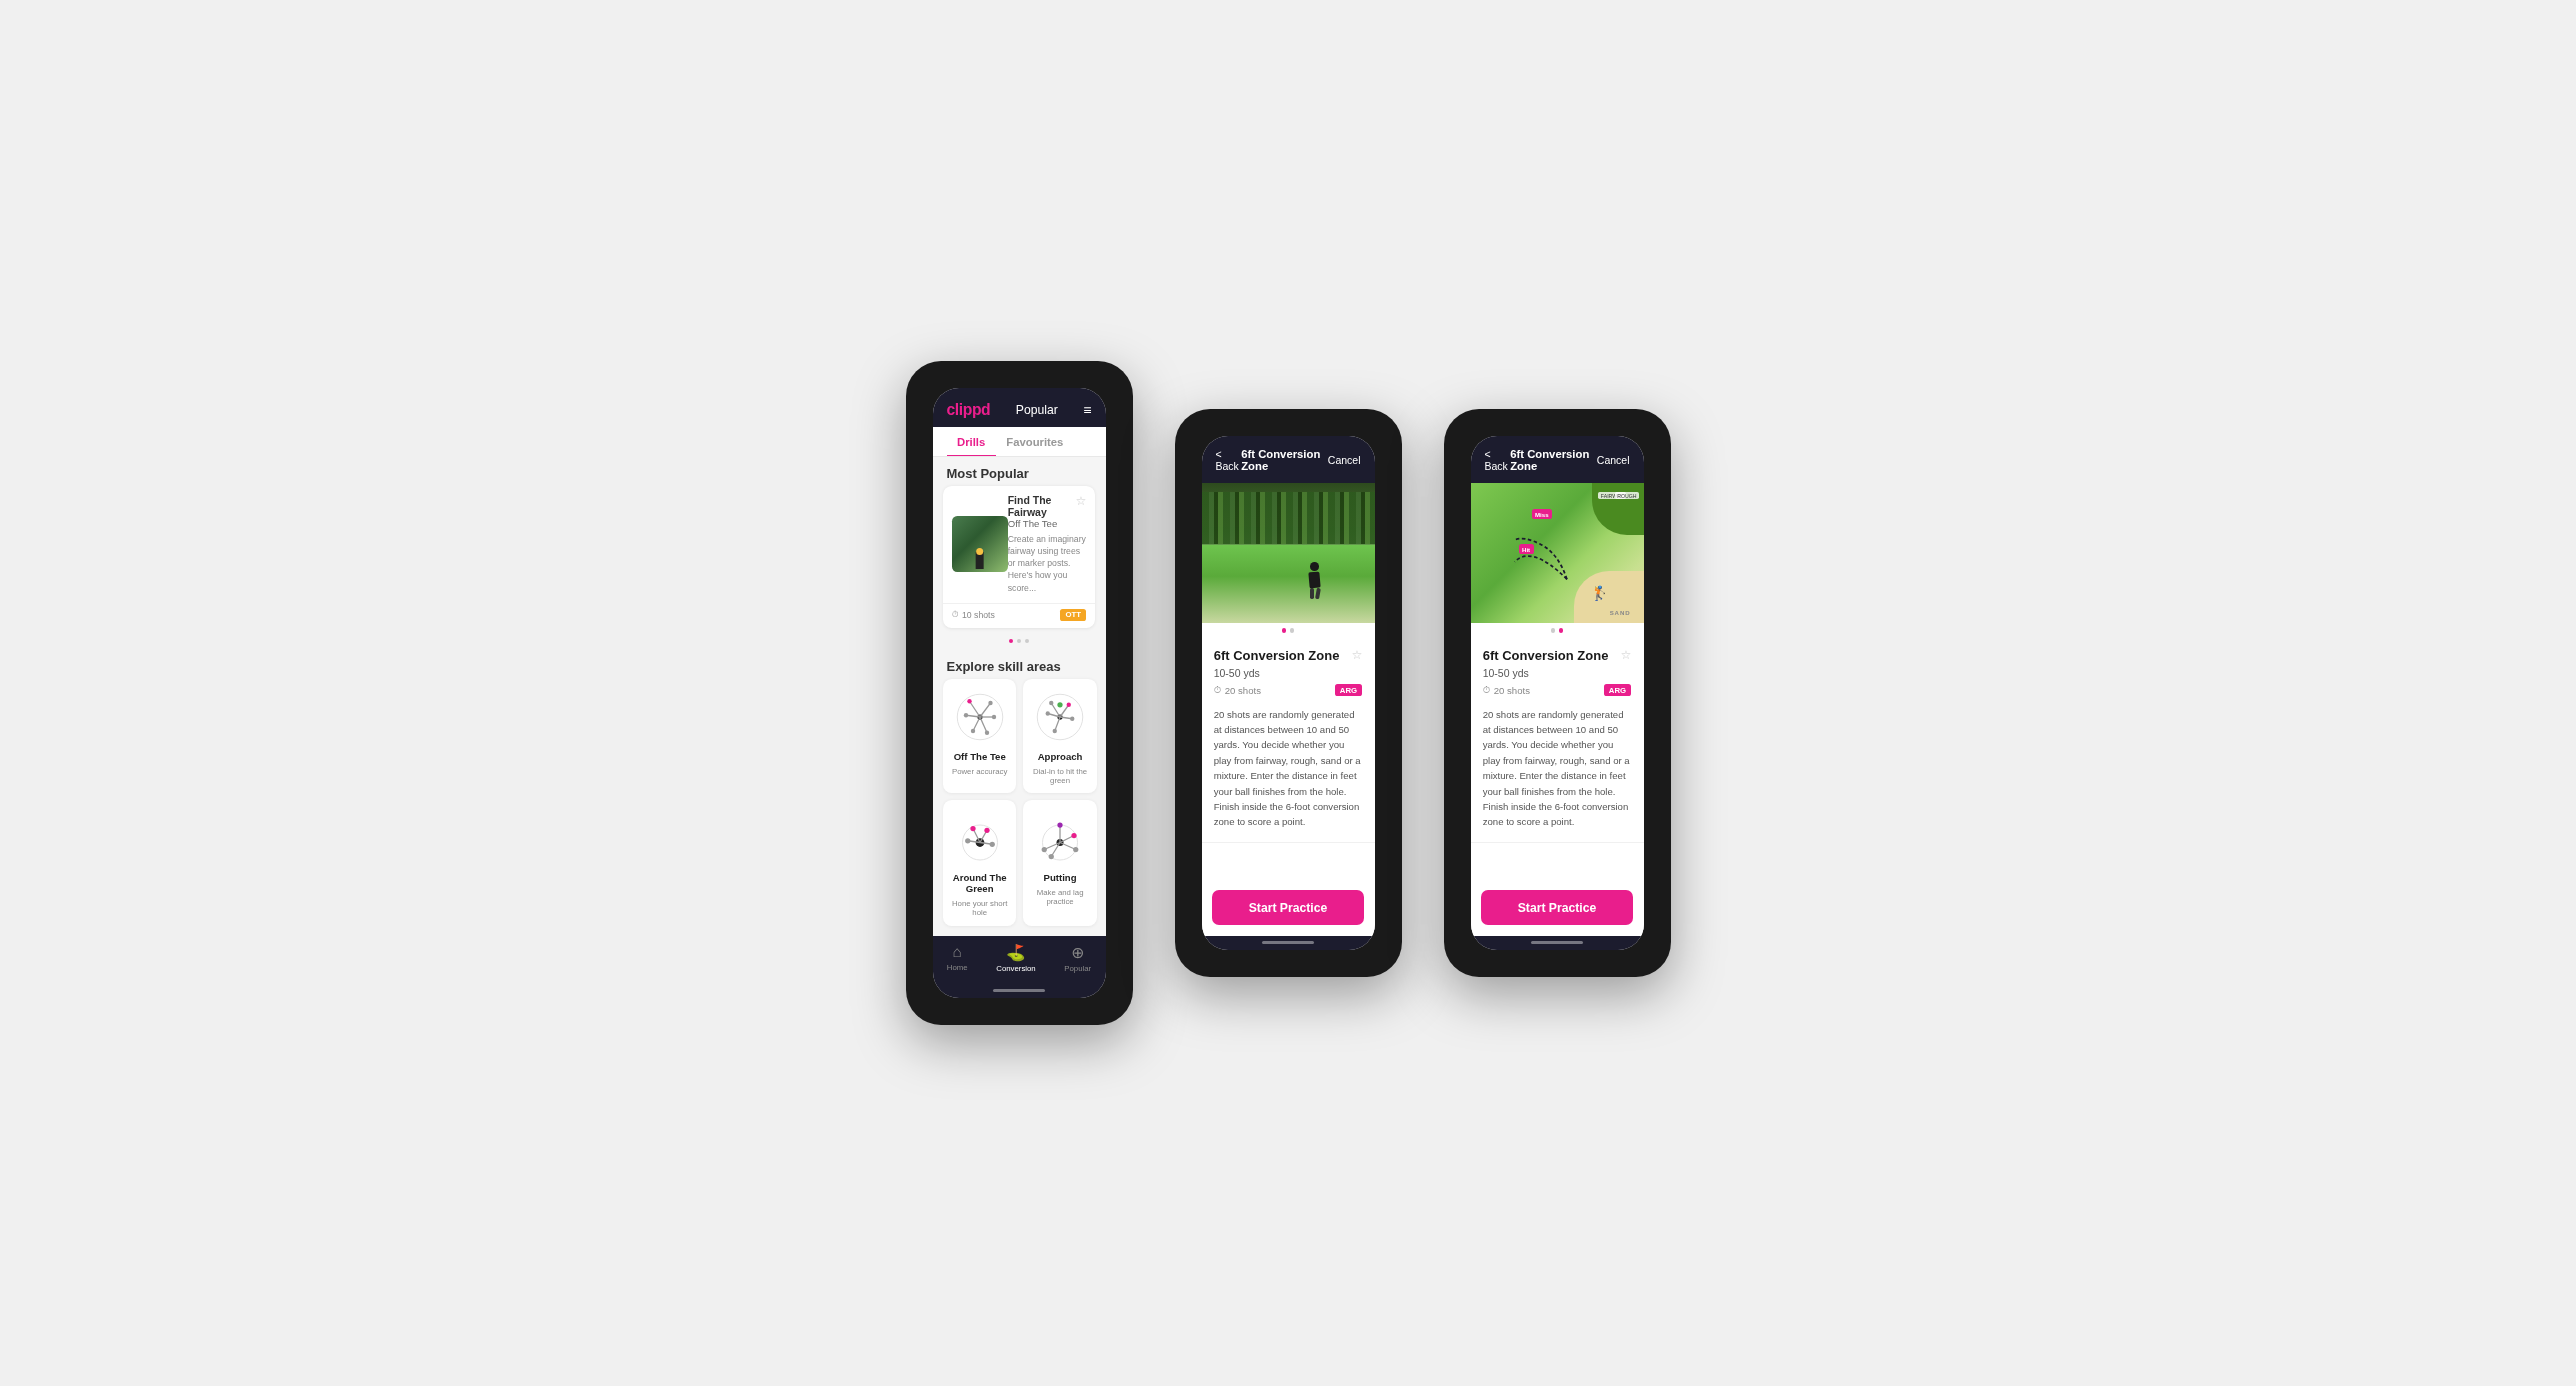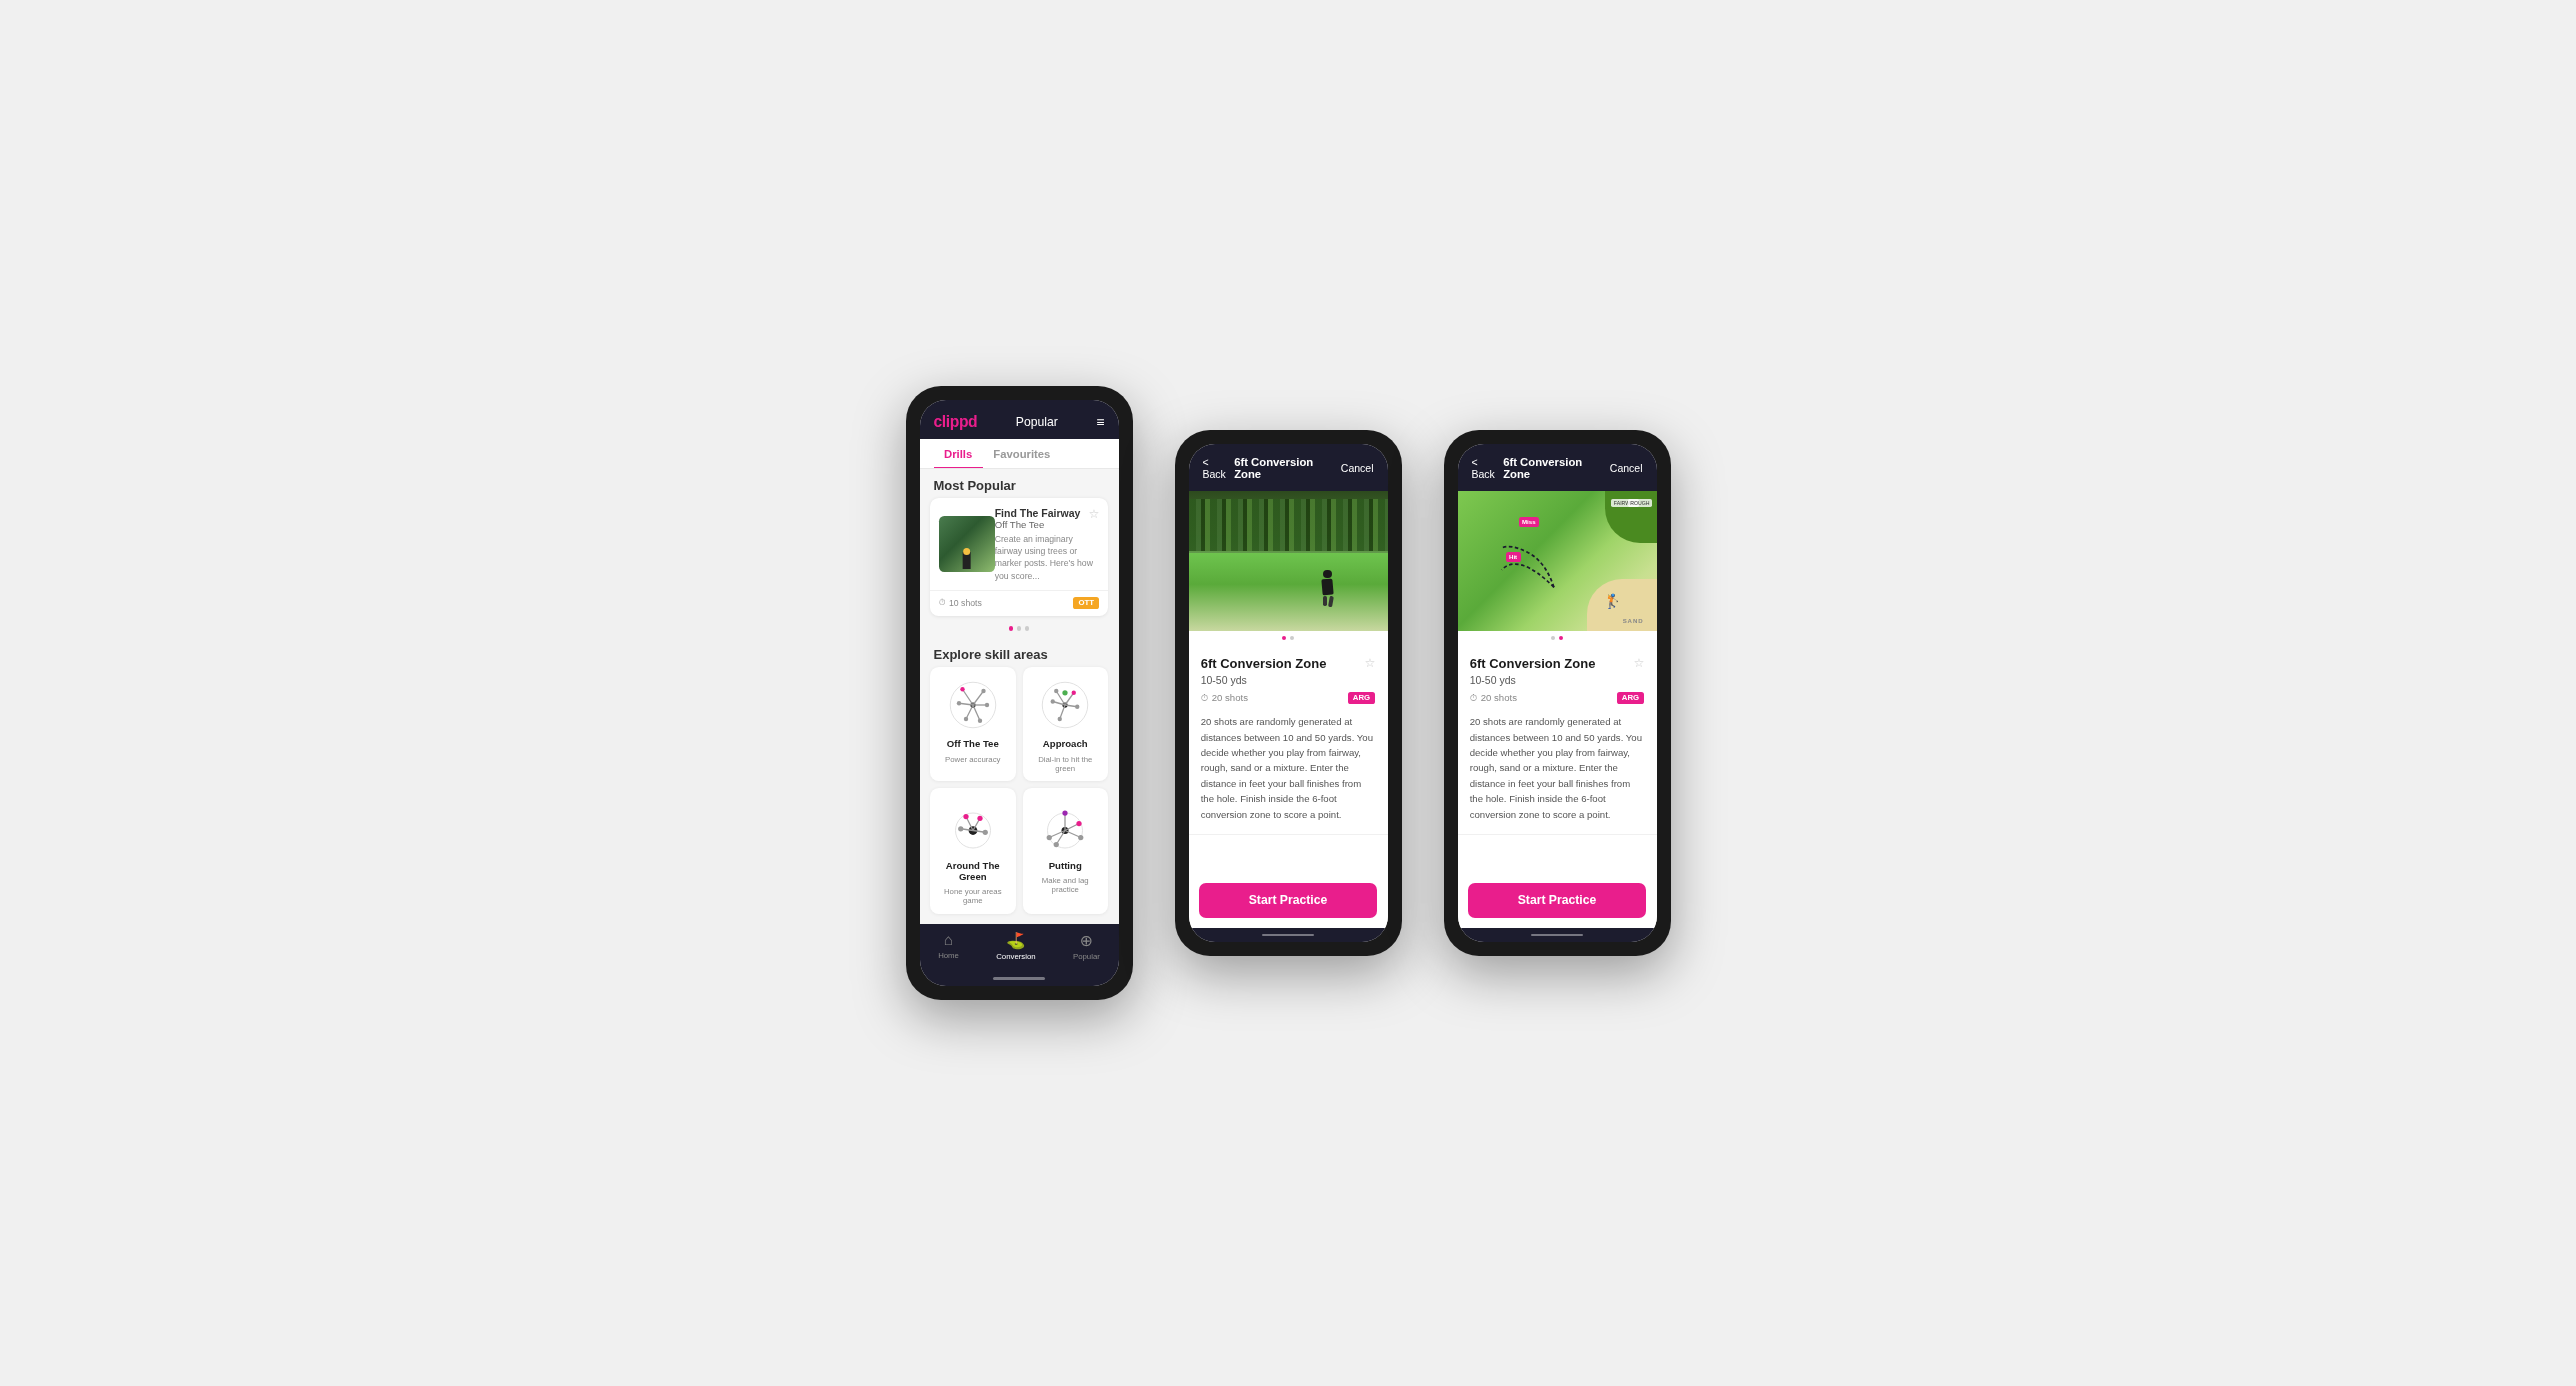--- a/index.html
+++ b/index.html
@@ -17,21 +17,21 @@
       align-items: center;
       padding: 35px;
     }
 
     
     .phone {
       width: 227px;
       min-height: 488px;
       background: #1a1a1a;
       border-radius: 35px;
-      padding: 14px;
+      padding: 27px;
       box-shadow: 0 17.4px 52px rgba(0,0,0,0.35);
       position: relative;
     }
     .phone-inner {
       background: #f5f5f5;
       border-radius: 26px;
       overflow: hidden;
       height: 100%;
       min-height: 467px;
       display: flex;
@@ -601,21 +601,21 @@
               <line x1="32" y1="36" x2="24" y2="20" stroke="#999" stroke-width="1.5"></line>
               <line x1="32" y1="36" x2="40" y2="22" stroke="#999" stroke-width="1.5"></line>
               <line x1="32" y1="36" x2="18" y2="34" stroke="#999" stroke-width="1.5"></line>
               <line x1="32" y1="36" x2="46" y2="38" stroke="#999" stroke-width="1.5"></line>
               <circle cx="24" cy="20" r="3" fill="#e91e8c"></circle>
               <circle cx="40" cy="22" r="3" fill="#e91e8c"></circle>
               <circle cx="18" cy="34" r="3" fill="#999"></circle>
               <circle cx="46" cy="38" r="3" fill="#999"></circle>
             </svg>
             <span class="skill-name">Around The Green</span>
-            <span class="skill-desc">Hone your areas game</span>
+            <span class="skill-desc">Hone your short hole</span>
           </div>
 
           <div class="skill-card">
             <svg class="svg-icon" viewBox="0 0 64 64">
               <circle cx="32" cy="36" r="20" fill="none" stroke="#ddd" stroke-width="1"></circle>
               <circle cx="32" cy="36" r="4" fill="#222"></circle>
               <line x1="32" y1="36" x2="32" y2="16" stroke="#999" stroke-width="1.5"></line>
               <line x1="32" y1="36" x2="48" y2="28" stroke="#999" stroke-width="1.5"></line>
               <line x1="32" y1="36" x2="50" y2="44" stroke="#999" stroke-width="1.5"></line>
               <line x1="32" y1="36" x2="22" y2="52" stroke="#999" stroke-width="1.5"></line>

